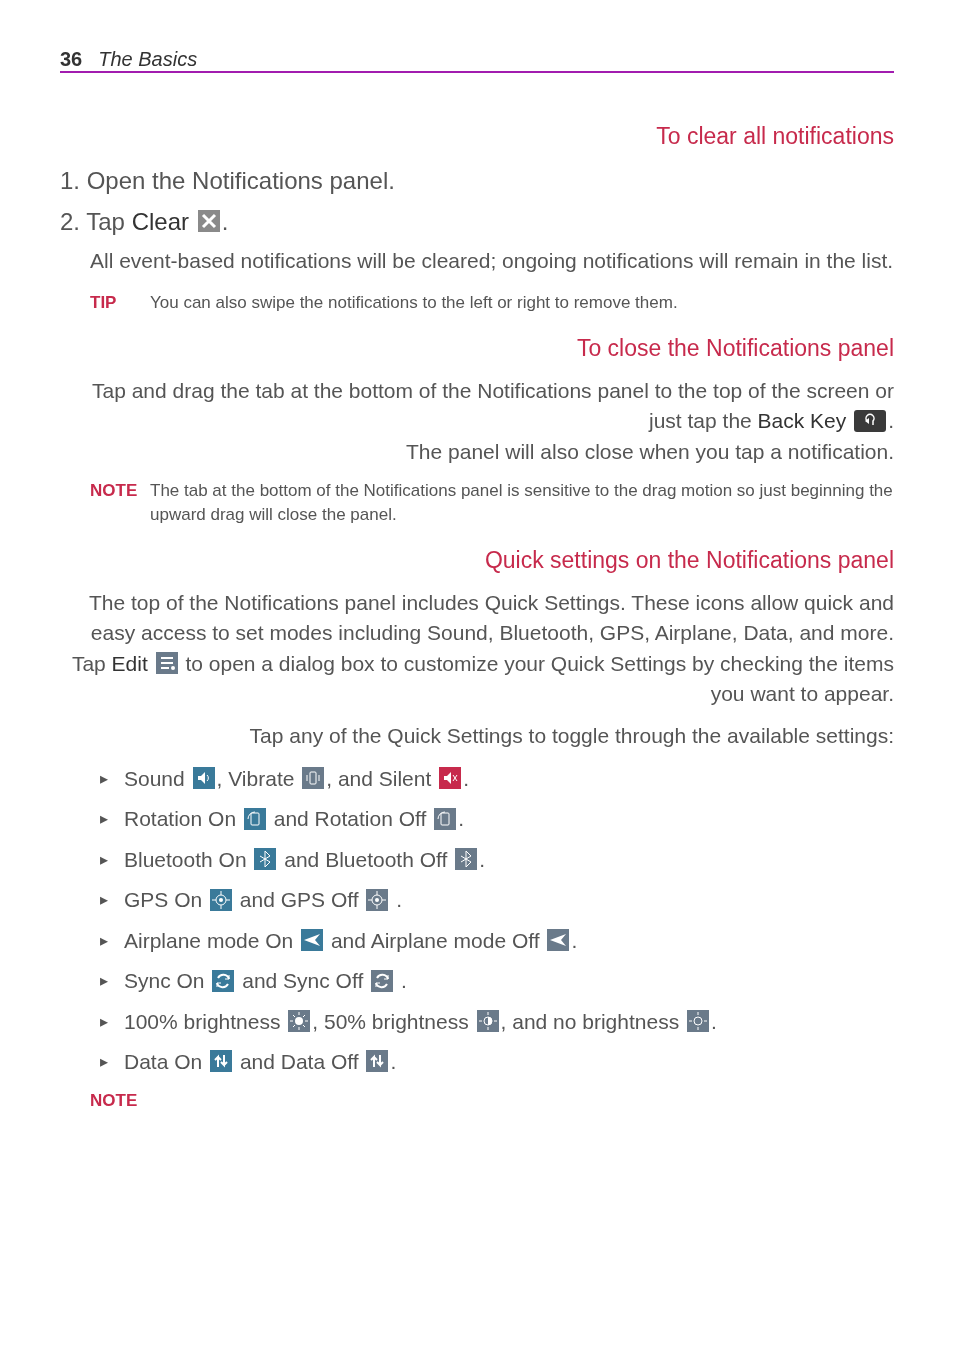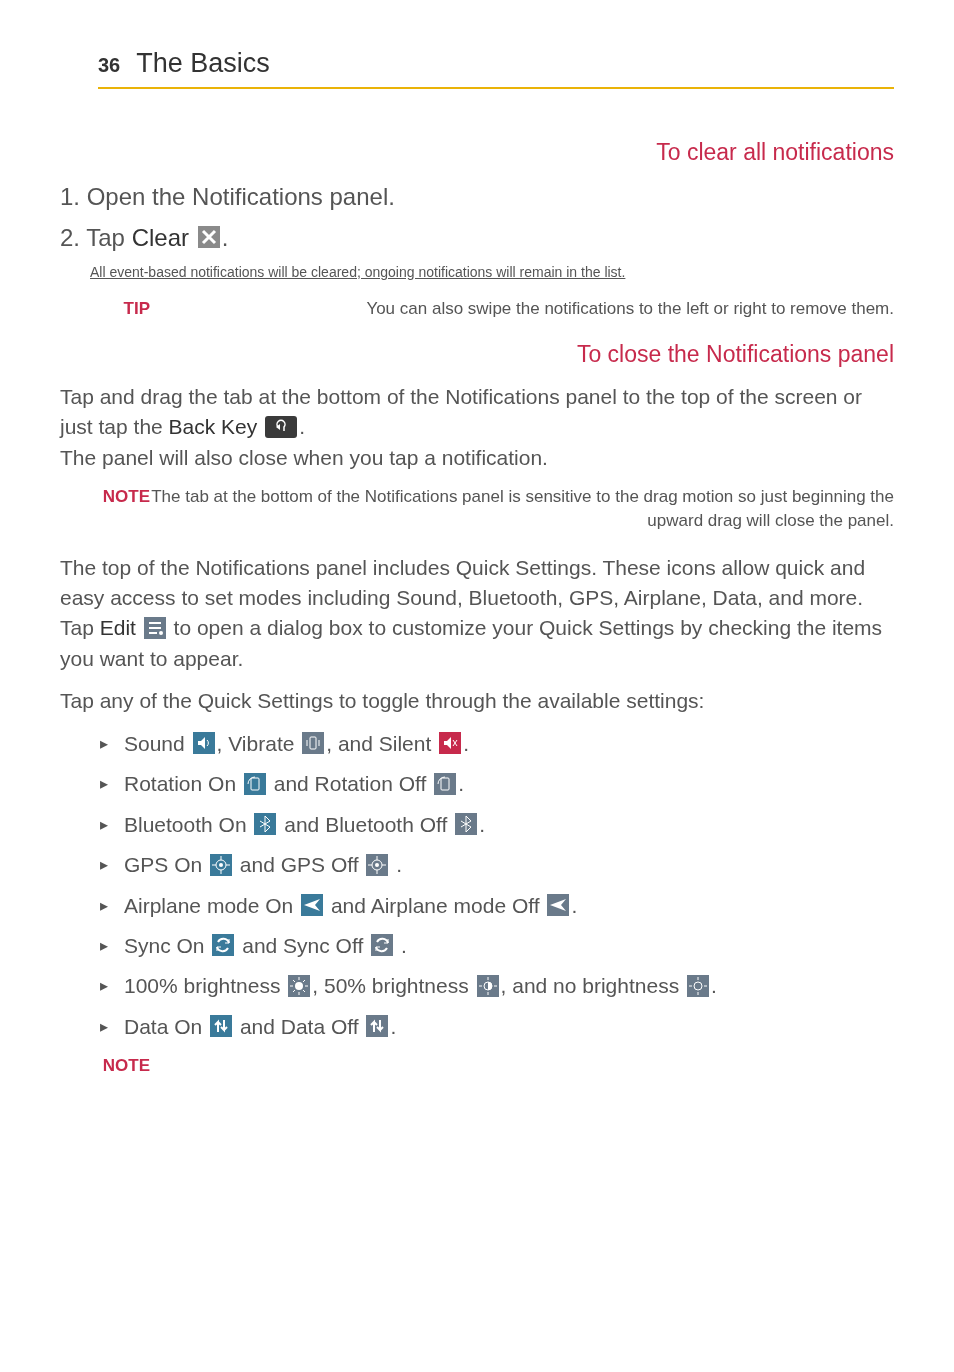--- a/index.html
+++ b/index.html
@@ -6,75 +6,74 @@
     body {
       font-family: Arial, Helvetica, sans-serif;
       background: #fff;
       width: 954px;
       padding: 48px 60px 60px 60px;
       color: #555;
     }
     .header {
       display: flex;
       align-items: baseline;
-      border-bottom: 2px solid #eab308;
-      padding-bottom: 8px;
+      border-bottom: 2px solid #a21caf;
+      padding-bottom: 0;
       margin-bottom: 50px;
-      margin-left: 38px;
     }
     .page-num {
       font-size: 20px;
       font-weight: bold;
       color: #333;
       margin-right: 16px;
     }
     .chapter {
-      font-size: 27px;
+      font-size: 20px;
       color: #333;
       font-weight: 300;
+      font-style: italic;
     }
     .section-title {
       color: #c72a4c;
       font-size: 23px;
       margin-bottom: 14px;
       font-weight: 400;
       text-align: right;
     }
     .body-text {
       font-size: 21px;
       color: #555;
       line-height: 1.45;
       margin-bottom: 12px;
+      text-align: right;
     }
     .step {
       font-size: 24px;
       color: #555;
       line-height: 1.45;
       margin-bottom: 6px;
       padding-left: 30px;
       text-indent: -30px;
     }
     .step .num { display: inline; }
     .step-body {
-      font-size: 14px;
+      font-size: 21px;
       color: #555;
       line-height: 1.45;
       margin-bottom: 15px;
       padding-left: 30px;
-      text-decoration: underline;
     }
     .bold { font-weight: normal; color: #333; }
     .callout {
       display: flex;
       padding-left: 30px;
       margin: 10px 0 20px 0;
       font-size: 17px;
       color: #555;
       line-height: 1.4;
-      text-align: right;
     }
     .callout-label {
       color: #c72a4c;
       font-weight: bold;
       min-width: 60px;
       flex-shrink: 0;
     }
     .callout-text { flex: 1; }
     .icon {
       display: inline-flex;
@@ -151,20 +150,21 @@
       </span><span>.</span><br>
     <span>The panel will also close when you tap a notification.</span>
   </p>
   <div class="callout">
     <div class="callout-label">NOTE</div>
     <div class="callout-text">The tab at the bottom of the Notifications panel is sensitive to the drag motion so just beginning the upward drag will close the panel.</div>
   </div>
 </div>
 
 <div class="section">
+  <h2 class="section-title">Quick settings on the Notifications panel</h2>
   <p class="body-text">
     <span>The top of the Notifications panel includes Quick Settings. These icons allow quick and easy access to set modes including Sound, Bluetooth, GPS, Airplane, Data, and more. Tap </span><span class="bold">Edit</span>
     <span class="icon">
         <svg viewBox="0 0 22 22">
           <rect width="22" height="22" fill="#6a7a8a"></rect>
           <path d="M5 6 H17 M5 11 H17 M5 16 H13" stroke="#fff" stroke-width="2"></path>
           <circle cx="17" cy="16" r="2" fill="#fff"></circle>
         </svg>
       </span><span> to open a dialog box to customize your Quick Settings by checking the items you want to appear.</span>
   </p>

